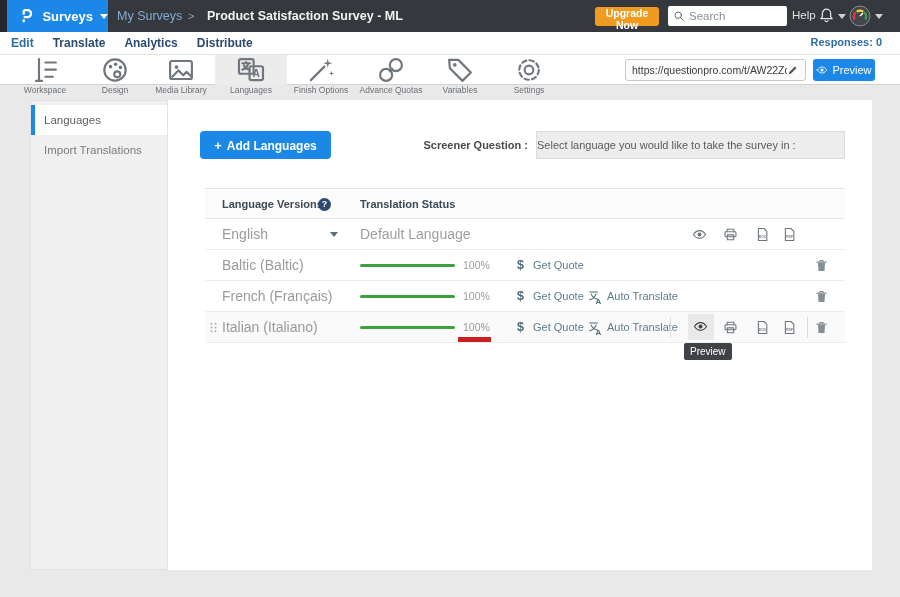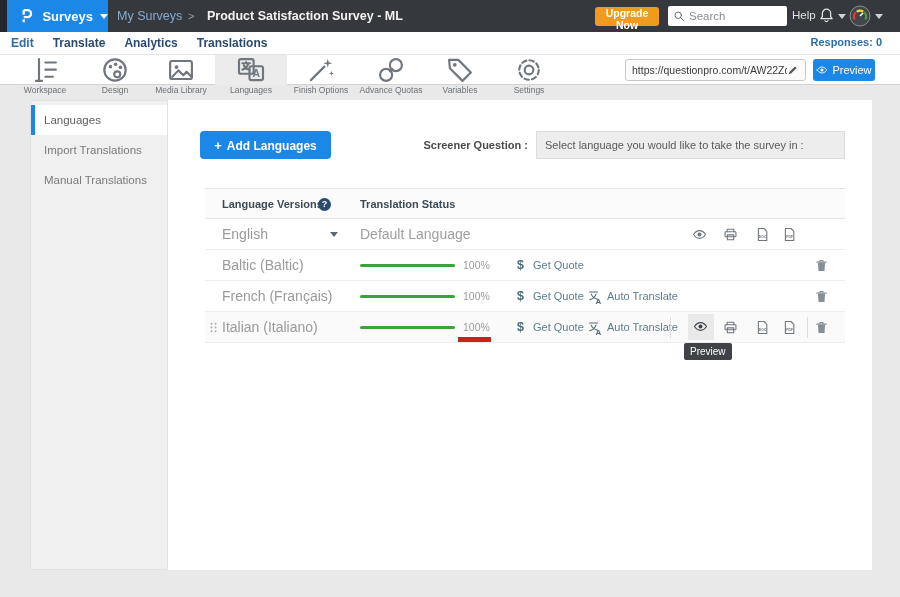--- a/index.html
+++ b/index.html
@@ -61,21 +61,21 @@
   
   .sidebar{position:absolute;left:30px;top:100px;width:138px;height:470px;background:#f0f0f0;border:1px solid #e2e2e2;padding-top:4px;}
   .side-item{height:30px;line-height:30px;padding-left:13px;font-size:11.5px;color:#7b7b7b;cursor:pointer;white-space:nowrap;}
   .side-item.active{background:#fff;border-left:4px solid #1b87e6;padding-left:9px;color:#606060;}
 
   
   .main-panel{position:absolute;left:168px;top:100px;width:704px;height:470px;background:#fff;}
   .add-btn{position:absolute;left:32px;top:31px;width:131px;height:28px;background:#1b87e6;border:none;border-radius:4px;color:#fff;font-size:12px;font-weight:700;font-family:"Liberation Sans",sans-serif;cursor:pointer;}
   .add-btn .plus{font-size:13px;font-weight:700;margin-right:5px;}
   .screener-label{position:absolute;left:240px;top:39px;width:120px;text-align:right;font-size:11px;font-weight:700;color:#4a4a4a;}
-  .screener-select{position:absolute;left:368px;top:31px;width:309px;height:28px;line-height:26px;background:#ededed;border:1px solid #dcdcdc;padding:0 8px;font-size:11px;color:#5a5a5a;cursor:pointer;white-space:nowrap;overflow:hidden;}
+  .screener-select{position:absolute;left:368px;top:31px;width:309px;height:28px;line-height:26px;background:#ededed;border:1px solid #dcdcdc;padding:0 0;font-size:11px;color:#5a5a5a;cursor:pointer;white-space:nowrap;overflow:hidden;}
 
   
   .ltable{position:absolute;left:37px;top:88px;width:640px;}
   .thead{position:relative;height:31px;background:#fbfbfb;border-top:1px solid #e5e5e5;border-bottom:1px solid #e5e5e5;}
   .th{position:absolute;height:31px;line-height:31px;font-size:11px;font-weight:700;color:#3b4a54;white-space:nowrap;}
   .help-circle{position:absolute;left:113px;top:9px;width:13px;height:13px;border-radius:50%;background:#2b4a70;color:#fff;font-size:9px;font-weight:700;text-align:center;line-height:13px;cursor:pointer;}
   .trow{position:relative;height:31px;border-bottom:1px solid #ededed;}
   .trow.highlight{background:#fafafa;}
   .rtext{position:absolute;height:31px;line-height:31px;font-size:14px;white-space:nowrap;}
   .rname{color:#9a9a9a;}
@@ -143,21 +143,21 @@
       </svg>
     </span>
   <span class="caret avatar-caret"></span>
 </div>
 
 <div class="navbar">
   <div class="nav-items">
       <span class="nav-item active">Edit</span>
       <span class="nav-item">Translate</span>
       <span class="nav-item">Analytics</span>
-      <span class="nav-item">Translations</span>
+      <span class="nav-item">Distribute</span>
     </div>
   <span class="responses">Responses: 0</span>
 </div>
 
 <div class="toolbar">
   <div id="tb-items">
       <div class="tb-item" style="left: 9px;"><span class="tb-icon"><svg viewBox="0 0 16 16" xmlns="http://www.w3.org/2000/svg">
             <path class="st" d="M4.8 2.2v11.6M3.2 13.8h3.2"></path>
             <path class="st" d="M8.2 4h5.6M8.2 7.8h5.6M8.2 11.6h4"></path>
           </svg></span><span class="tb-label">Workspace</span></div>
@@ -213,21 +213,20 @@
           <circle fill="currentColor" cx="8" cy="8" r="2.1"></circle>
         </svg>
       </span>
     <span>Preview</span>
   </button>
 </div>
 
 <div class="sidebar">
     <div class="side-item active">Languages</div>
     <div class="side-item">Import Translations</div>
-    <div class="side-item">Manual Translations</div>
   </div>
 
 <div class="main-panel">
   <button class="add-btn"><span class="plus">+</span><span>Add Languages</span></button>
   <div class="screener-label">Screener Question :</div>
   <div class="screener-select">Select language you would like to take the survey in :</div>
 
   <div class="ltable">
     <div class="thead">
       <span class="th" style="left:17px">Language Versions</span>

